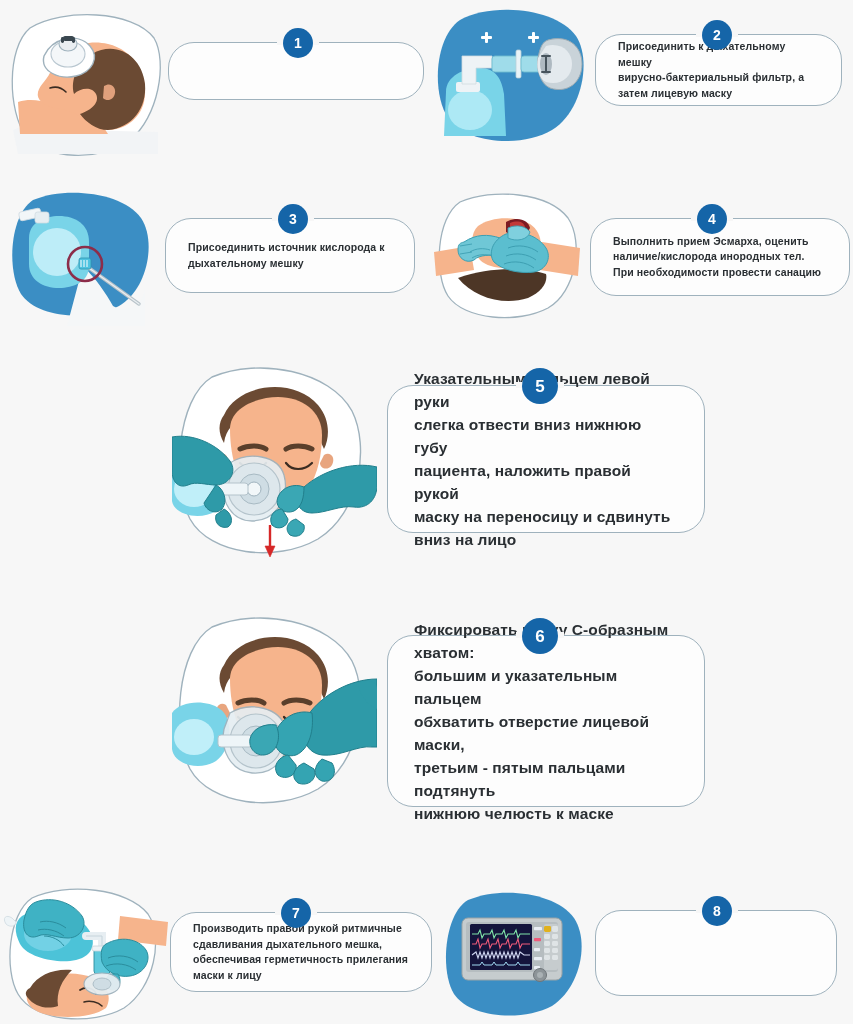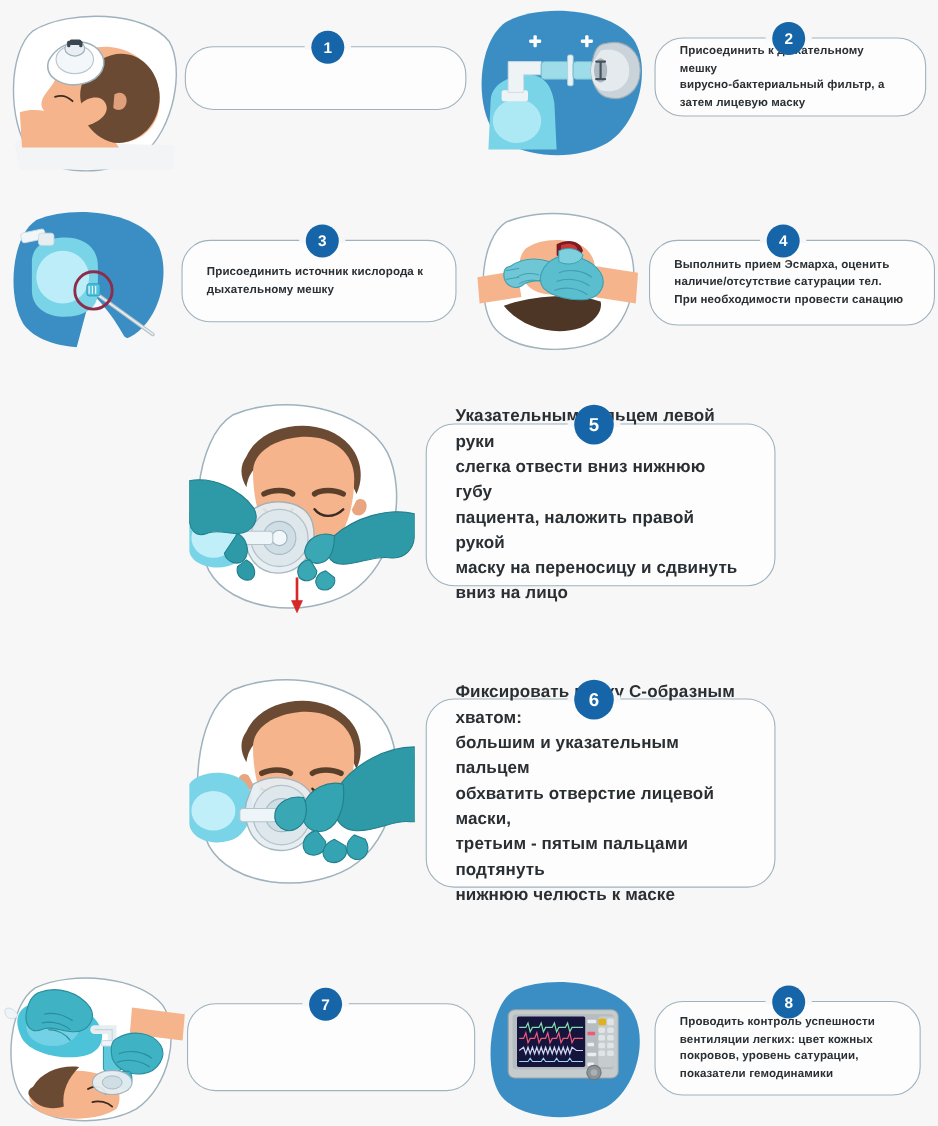--- a/index.html
+++ b/index.html
@@ -228,21 +228,21 @@
 
         <path d="M30 56 L42 54 M30 64 L42 62" stroke="#3d9fb2" stroke-width="0.9"></path>
       </svg>
     </div>
     <div class="bubble-wrap">
       <div class="bubble" style="width:260px; height:78px; margin-top:28px;">
         <div class="notch" style="left:100px; width:42px;"></div>
         <div class="badge" style="left:106px;">4</div>
         <div class="bubble-inner">
           <p>Выполнить прием Эсмарха, оценить
-наличие/отсутствие сатурации тел.
+наличие/кислорода инородных тел.
 При необходимости провести санацию</p>
         </div>
       </div>
     </div>
   </div>
 
   <div class="step big" style="left:172px; top:363px;">
     <div class="art">
       <svg width="205" height="205" viewBox="0 0 205 205">
         <path d="M40 14 C88 -6 158 8 180 48 C198 84 188 150 146 176 C104 200 38 192 18 156 C0 120 4 36 40 14 Z" fill="#ffffff" stroke="#9fb2bd" stroke-width="1.4"></path>
@@ -389,20 +389,26 @@
         <path d="M82 114 C88 112 96 114 100 118" stroke="#3a2c22" stroke-width="1.6" fill="none" stroke-linecap="round"></path>
 
         <ellipse cx="100" cy="96" rx="18" ry="11" fill="#e6eef2" stroke="#9fb2bd" stroke-width="1.1" opacity="0.95"></ellipse>
         <ellipse cx="100" cy="96" rx="9" ry="6" fill="#cfdde4" stroke="#a8bac3" stroke-width="0.9"></ellipse>
       </svg>
     </div>
     <div class="bubble-wrap">
       <div class="bubble" style="width:262px; height:80px; margin-top:24px;">
         <div class="notch" style="left:104px; width:42px;"></div>
         <div class="badge" style="left:110px;">7</div>
+        <div class="bubble-inner">
+          <p>Производить правой рукой ритмичные
+сдавливания дыхательного мешка,
+обеспечивая герметичность прилегания
+маски к лицу</p>
+        </div>
       </div>
     </div>
   </div>
 
   <div class="step small" style="left:440px; top:890px;">
     <div class="art">
       <svg width="155" height="134" viewBox="0 0 155 134">
         <path d="M28 10 C60 -4 116 2 134 28 C150 52 140 98 112 116 C82 132 30 128 14 104 C0 82 4 24 28 10 Z" fill="#3b8ec4"></path>
 
         <rect x="22" y="28" width="100" height="62" rx="6" fill="#c6ccce" stroke="#9aa3a6" stroke-width="1"></rect>
@@ -446,23 +452,17 @@
         </g>
 
         <circle cx="100" cy="85" r="6.5" fill="#8d9498" stroke="#6f7579" stroke-width="1"></circle>
         <circle cx="100" cy="85" r="3" fill="#aab1b4"></circle>
       </svg>
     </div>
     <div class="bubble-wrap">
       <div class="bubble" style="width:242px; height:86px; margin-top:20px;">
         <div class="notch" style="left:100px; width:42px;"></div>
         <div class="badge" style="left:106px;">8</div>
-        <div class="bubble-inner">
-          <p>Проводить контроль успешности
-вентиляции легких: цвет кожных
-покровов, уровень сатурации,
-показатели гемодинамики</p>
-        </div>
       </div>
     </div>
   </div>
 
 </div>
 
 </body></html>

